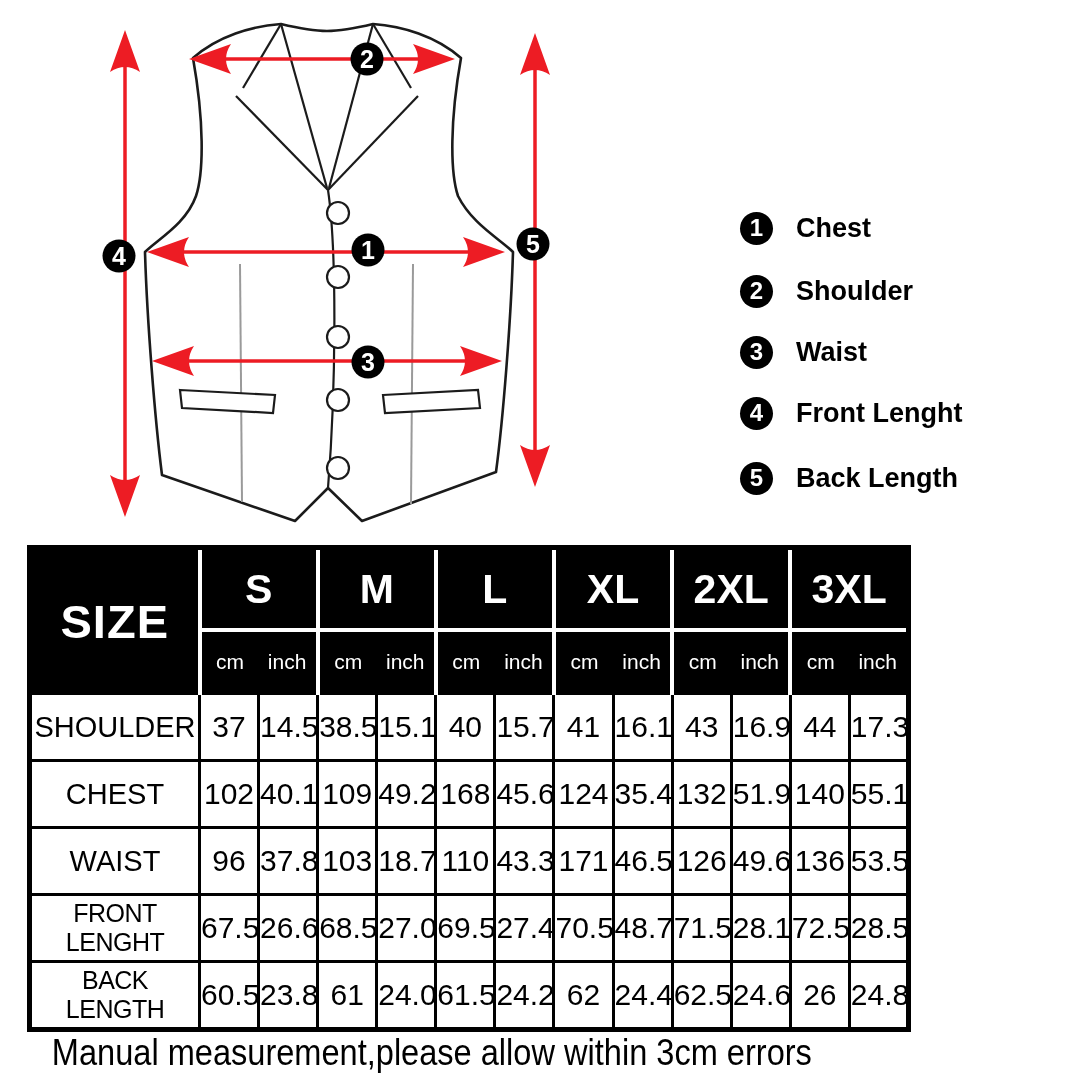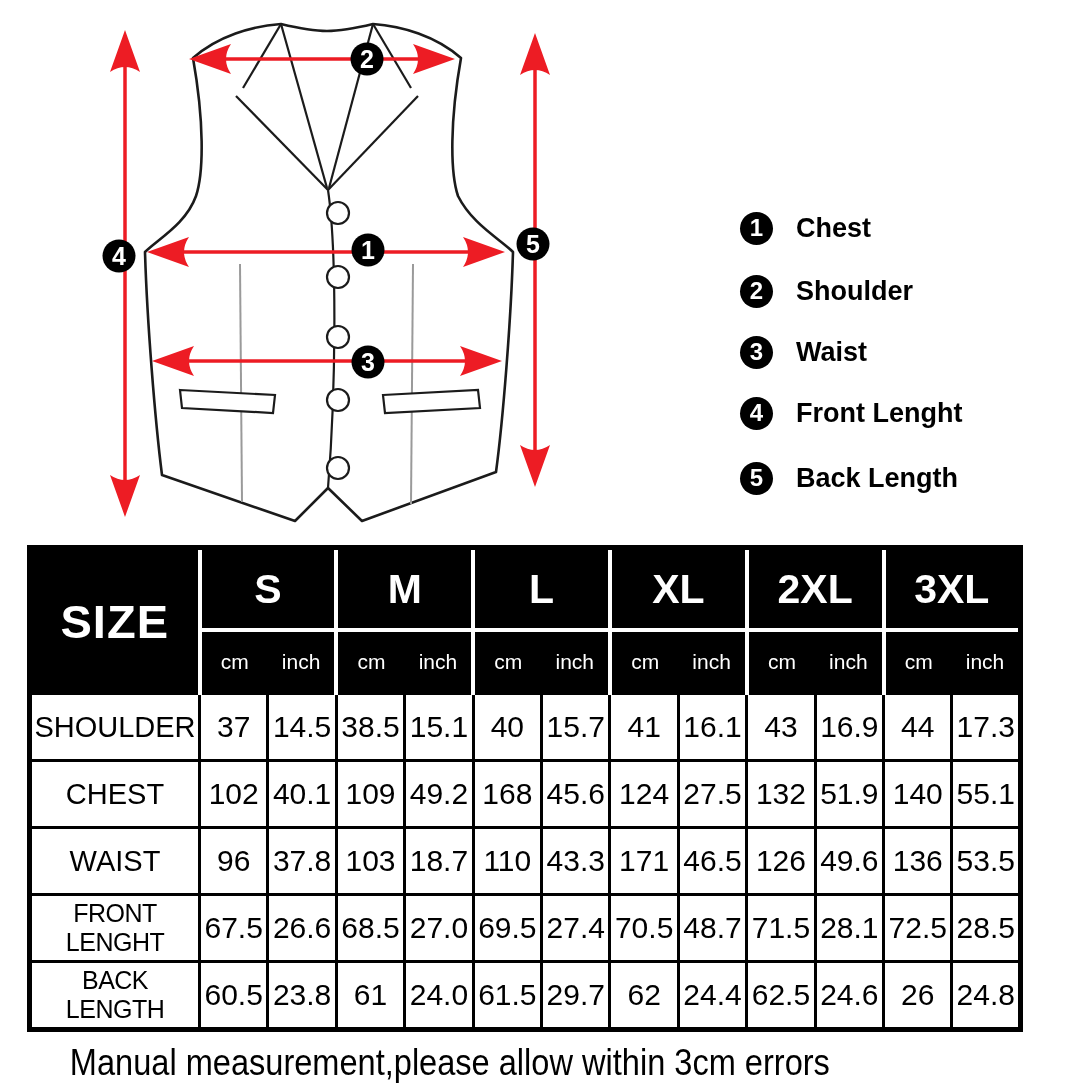--- a/index.html
+++ b/index.html
@@ -13,36 +13,36 @@
   .legend{position:absolute;left:740px;top:0;width:350px;height:545px;}
   .legend-item{position:absolute;left:0;display:flex;align-items:center;gap:23px;height:34px;}
   .badge{
     width:33px;height:33px;border-radius:50%;background:#000;color:#fff;
     display:flex;align-items:center;justify-content:center;
     font-size:24px;font-weight:bold;flex:0 0 33px;
   }
   .legend-label{font-size:27px;font-weight:bold;white-space:nowrap;}
   
   table.size-chart{
-    border-collapse:collapse;table-layout:fixed;width:996px;
+    border-collapse:collapse;table-layout:fixed;width:884px;
     margin:0 0 0 27px;border:5px solid #000;background:#fff;
   }
   .size-chart thead td,.size-chart thead th{background:#000;color:#fff;padding:0;text-align:center;vertical-align:middle;}
   .size-cell{font-size:47px;font-weight:bold;letter-spacing:1px;}
   .sz{font-size:41px;font-weight:bold;height:78px;border-left:4px solid #fff;}
   .units th{font-size:21px;font-weight:normal;height:60px;border-top:4px solid #fff;}
   .units th.g{border-left:4px solid #fff;}
   .size-chart tbody td{
     border:3px solid #000;text-align:center;vertical-align:middle;
     font-size:30px;height:64px;padding:0;background:#fff;
   }
   .size-chart tbody td.rowlabel{font-size:29px;}
   .size-chart tbody td.rowlabel.condensed{font-size:25px;letter-spacing:-0.5px;}
   
-  .footer{width:900px;text-align:center;margin-top:10px;}
+  .footer{width:900px;text-align:left;margin-top:0;}
   .footer span{display:inline-block;font-size:37px;transform:scaleX(0.88);transform-origin:center;white-space:nowrap;}
 </style>
 </head>
 <body>
 
 <div class="top">
   <svg class="vest-svg" width="660" height="545" viewBox="0 0 660 545">
 
     <path d="M246,86 Q327,42 408,86" fill="none" stroke="#9a9a9a" stroke-width="2"></path>
 
@@ -196,21 +196,21 @@
       </tr>
       <tr>
         <td class="rowlabel">CHEST</td>
         <td class="val">102</td>
         <td class="val">40.1</td>
         <td class="val">109</td>
         <td class="val">49.2</td>
         <td class="val">168</td>
         <td class="val">45.6</td>
         <td class="val">124</td>
-        <td class="val">27.5</td>
+        <td class="val">35.4</td>
         <td class="val">132</td>
         <td class="val">51.9</td>
         <td class="val">140</td>
         <td class="val">55.1</td>
       </tr>
       <tr>
         <td class="rowlabel">WAIST</td>
         <td class="val">96</td>
         <td class="val">37.8</td>
         <td class="val">103</td>
@@ -239,21 +239,21 @@
         <td class="val">72.5</td>
         <td class="val">28.5</td>
       </tr>
       <tr>
         <td class="rowlabel condensed">BACK LENGTH</td>
         <td class="val">60.5</td>
         <td class="val">23.8</td>
         <td class="val">61</td>
         <td class="val">24.0</td>
         <td class="val">61.5</td>
-        <td class="val">29.7</td>
+        <td class="val">24.2</td>
         <td class="val">62</td>
         <td class="val">24.4</td>
         <td class="val">62.5</td>
         <td class="val">24.6</td>
         <td class="val">26</td>
         <td class="val">24.8</td>
       </tr>
     </tbody>
 </table>
 

